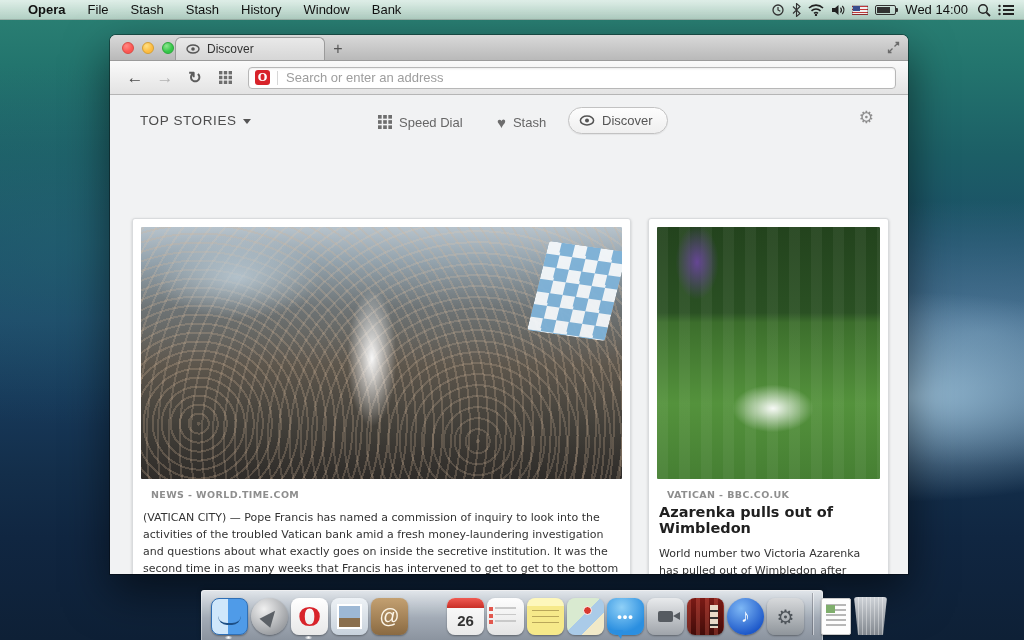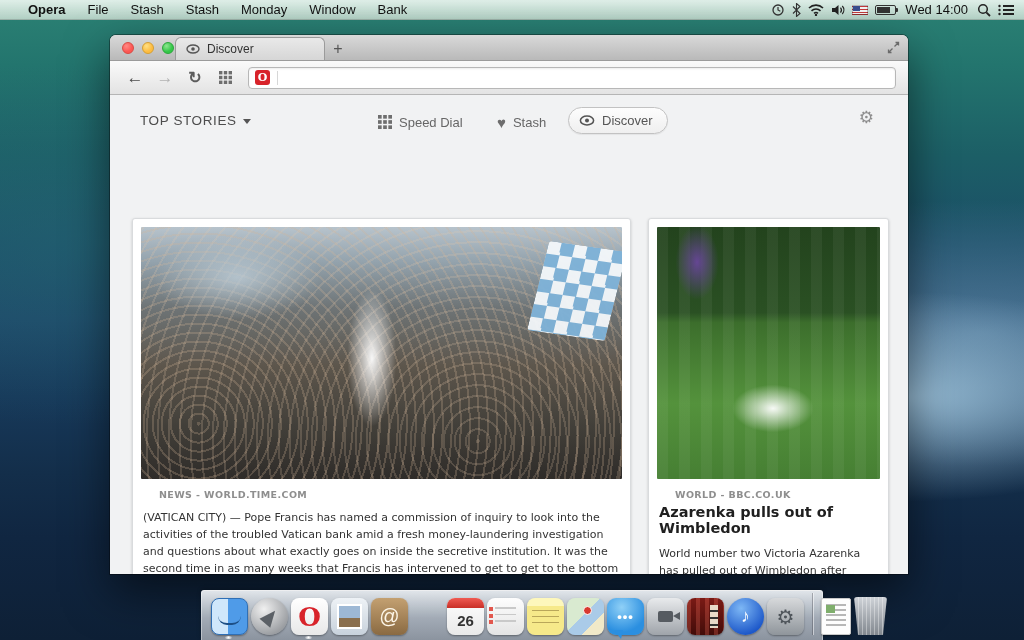--- a/index.html
+++ b/index.html
@@ -86,21 +86,21 @@
   .disc-pill { position:absolute; left:458px; top:12px; height:27px; padding:0 14px 0 10px;
     border:1px solid #c2c2c2; border-radius:14px; background:linear-gradient(180deg,#fdfdfd,#efefef);
     display:flex; align-items:center; gap:7px; font-size:13px; color:#555;
     box-shadow:0 1px 1px rgba(0,0,0,.06); }
   .gearbtn { position:absolute; right:34px; top:12px; font-size:17px; color:#8e8e8e; }
 
   .card { position:absolute; background:#fff; border:1px solid #d9dbdd; border-radius:3px;
     box-shadow:0 1px 3px rgba(0,0,0,.18); padding:8px; overflow:hidden; }
   .card-img { width:100%; border-radius:1px; position:relative; overflow:hidden; }
   .card-source { font-family:"DejaVu Sans", sans-serif; font-size:9.5px; font-weight:bold;
-    color:#8e8e8e; letter-spacing:.4px; margin:10px 18px 0; }
+    color:#8e8e8e; letter-spacing:.4px; margin:10px 10px 0; }
   .card-headline { font-family:"DejaVu Sans", sans-serif; font-size:14.5px; font-weight:bold;
     color:#1f1f1f; margin:4px 2px 0; }
   .card-body { font-family:"DejaVu Sans", sans-serif; font-size:11px; line-height:17px;
     color:#333; margin:9px 2px 0; }
 
   .card-tl { left:22px; top:123px; width:499px; height:389px; }
   .card-tr { left:538px; top:123px; width:241px; height:389px; }
 
   .img-pope { height:252px;
     background:
@@ -196,21 +196,21 @@
 
 <div class="desktop">
 
   <div class="menubar">
     <div class="mb-left">
       <span class="mb-apple"></span>
       <span class="mb-item app">Opera</span>
       <span class="mb-item">File</span>
       <span class="mb-item">Stash</span>
       <span class="mb-item">Stash</span>
-      <span class="mb-item">Monday</span>
+      <span class="mb-item">History</span>
       <span class="mb-item">Window</span>
       <span class="mb-item">Bank</span>
     </div>
     <div class="mb-right">
       <span>
         <svg width="14" height="14" viewBox="0 0 14 14">
             <circle cx="7" cy="7" r="5" fill="none" stroke="#333" stroke-width="1.3"></circle>
             <path d="M7 4 L7 7 L9.3 8.2" fill="none" stroke="#333" stroke-width="1.2"></path>
           </svg>
       </span>
@@ -293,20 +293,21 @@
               <rect x="9.6" y="4.8" width="3.4" height="3.4"></rect>
               <rect x="0" y="9.6" width="3.4" height="3.4"></rect>
               <rect x="4.8" y="9.6" width="3.4" height="3.4"></rect>
               <rect x="9.6" y="9.6" width="3.4" height="3.4"></rect>
             </g>
           </svg>
       </span>
       <div class="addressbar">
         <span class="obadge">O</span>
         <span class="addr-divider"></span>
+        <input class="addr-input" type="text" placeholder="Search or enter an address" style="">
       </div>
     </div>
 
     <div class="content">
 
       <div class="disc-header">
         <div class="topstories">
           <span>TOP STORIES</span>
           <span class="caret"></span>
         </div>
@@ -343,21 +344,21 @@
       <div class="card card-tl">
         <div class="card-img img-pope">
           <div class="flagcheck"></div>
         </div>
         <div class="card-source">NEWS - WORLD.TIME.COM</div>
         <div class="card-body">(VATICAN CITY) — Pope Francis has named a commission of inquiry to look into the activities of the troubled Vatican bank amid a fresh money-laundering investigation and questions about what exactly goes on inside the secretive institution. It was the second time in as many weeks that Francis has intervened to get to get to the bottom of the problems that have plagued the Institute for…</div>
       </div>
 
       <div class="card card-tr">
         <div class="card-img img-tennis"></div>
-        <div class="card-source">WORLD - BBC.CO.UK</div>
+        <div class="card-source">VATICAN - BBC.CO.UK</div>
         <div class="card-headline">Azarenka pulls out of Wimbledon</div>
         <div class="card-body">World number two Victoria Azarenka has pulled out of Wimbledon after failing to overcome the knee injury she suffered on Monday. The two-time semi-finalist fell heavily during her 6-1 6-…</div>
       </div>
 
     </div>
   </div>
 
   <div class="dock">
     <div class="dock-shelf"></div>
     <div class="dock-icons">

